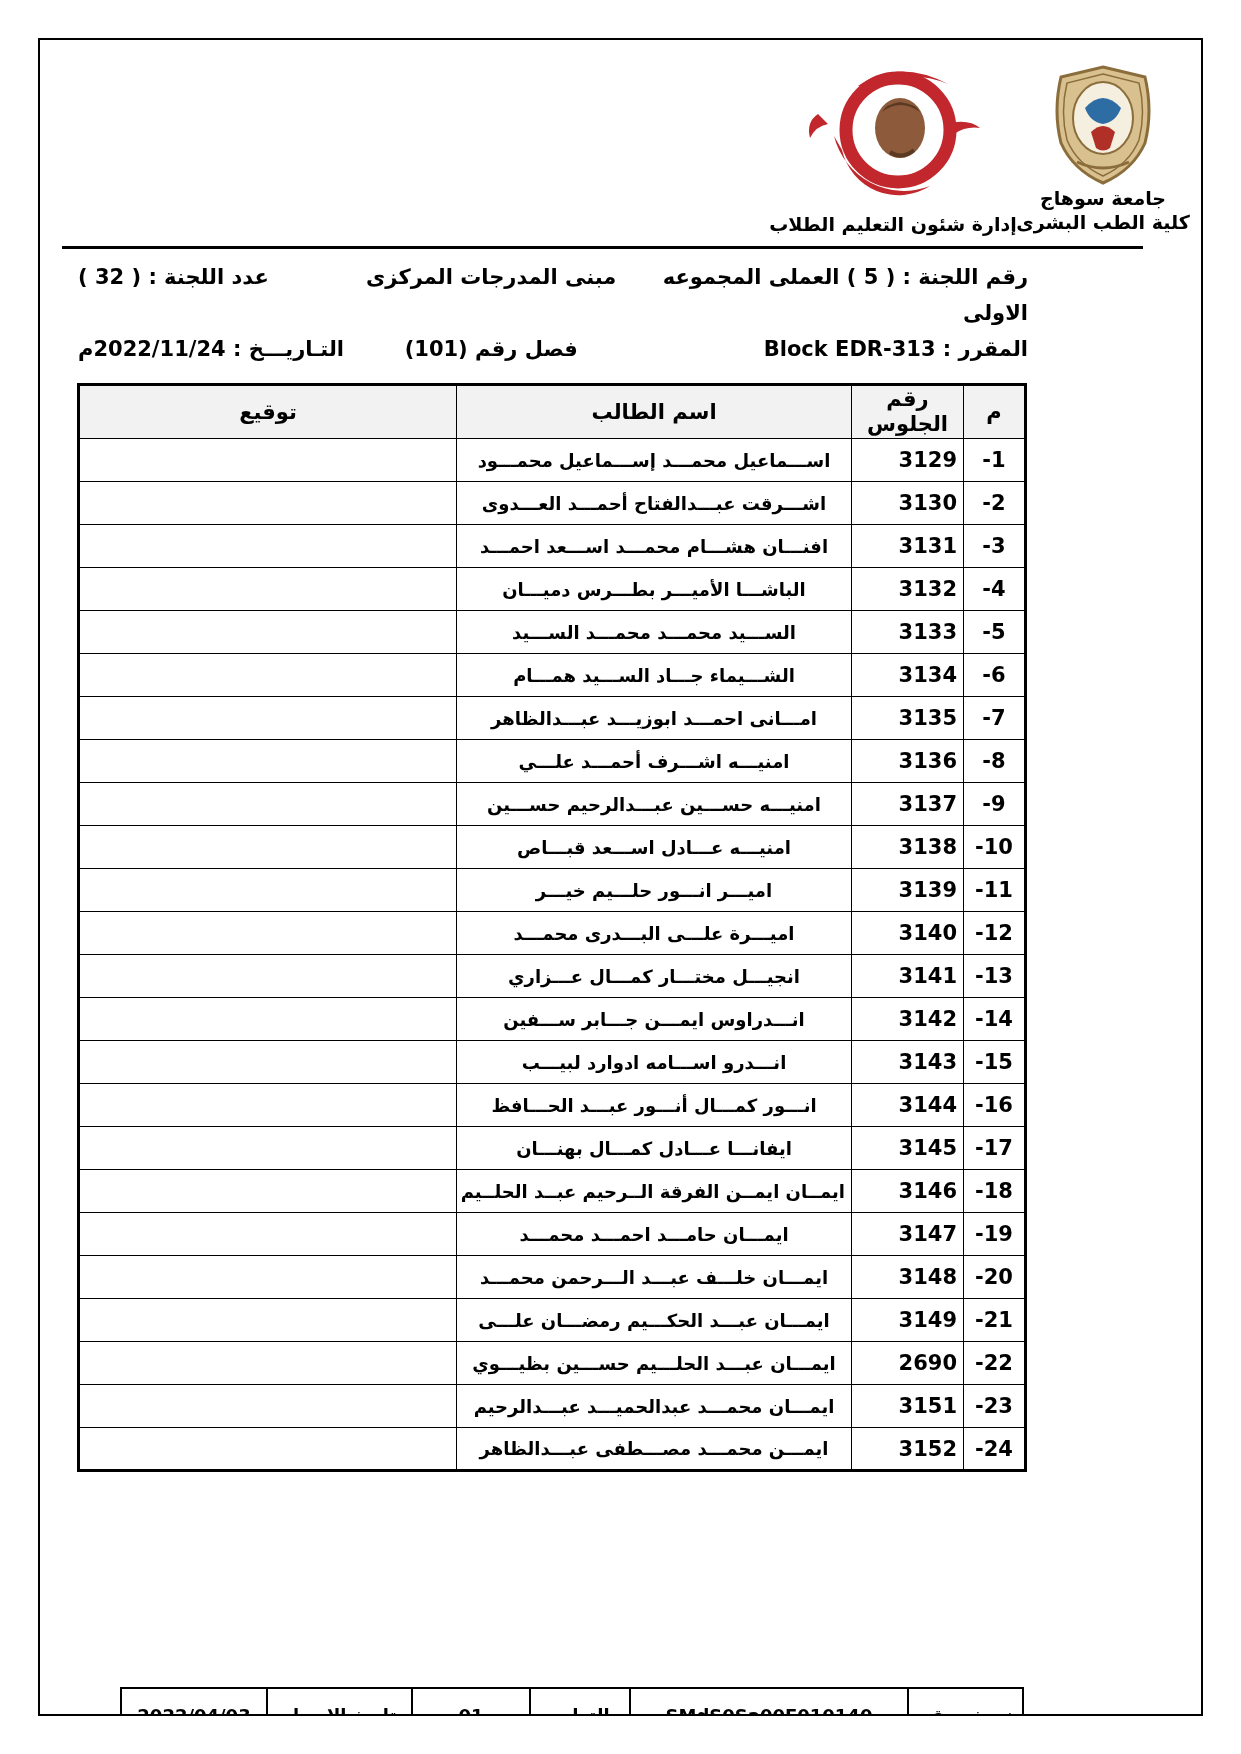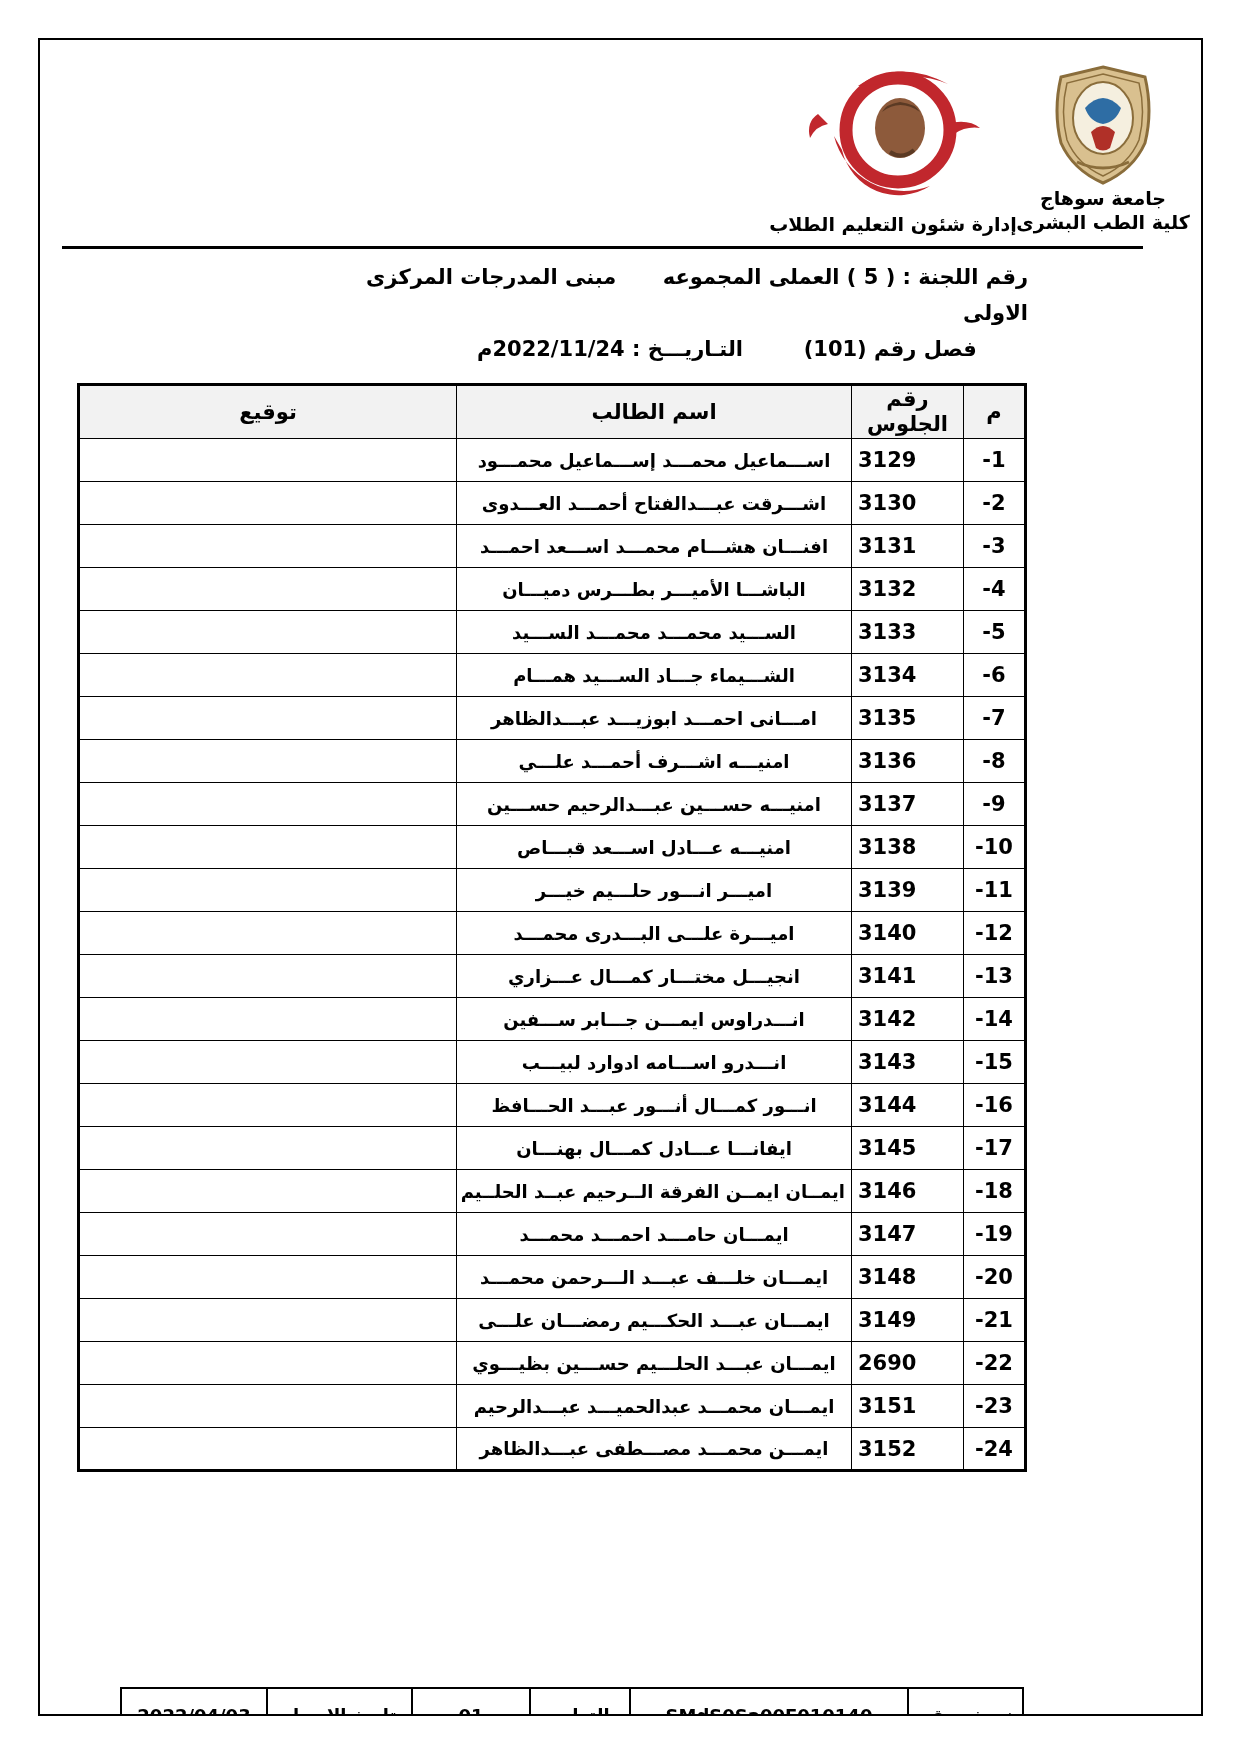--- a/index.html
+++ b/index.html
@@ -36,21 +36,21 @@
   table.students th, table.students td {
     border:1.5px solid #000; padding:0 6px; overflow:hidden;
   }
   table.students { border:3px solid #000; }
   table.students thead th {
     height:54px; background:#f2f2f2; font-weight:bold; font-size:21px;
     text-align:center; line-height:25px;
   }
   table.students tbody td { height:43px; }
   td.col-index { text-align:center; font-weight:bold; font-size:21px; }
-  td.col-seat  { text-align:left; font-weight:bold; font-size:21px; font-family:"DejaVu Sans", sans-serif; }
+  td.col-seat  { text-align:right; font-weight:bold; font-size:21px; font-family:"DejaVu Sans", sans-serif; }
   td.col-name  { text-align:center; font-weight:bold; font-size:18px; white-space:nowrap; }
   td.col-sign  {}
   
   table.footer {
     border-collapse:collapse; margin:215px 0 0 80px; table-layout:fixed;
   }
   table.footer td {
     border:2px solid #000; height:34px; text-align:center;
     font-weight:bold; font-size:18px; padding:16px 4px; overflow:hidden; white-space:nowrap;
   }
@@ -97,22 +97,24 @@
     </div>
 
   </div>
 
   <div class="divider"></div>
 
   <div class="info" dir="rtl">
     <div class="info-row">
       <div class="seg-r">رقم اللجنة : ( 5 ) العملى المجموعه الاولى</div>
       <div class="seg-c">مبنى المدرجات المركزى</div>
+      <div class="seg-l">عدد اللجنة : ( 32 )</div>
     </div>
     <div class="info-row">
+      <div class="seg-r">المقرر : Block EDR-313</div>
       <div class="seg-c">فصل رقم (101)</div>
       <div class="seg-l">التـاريـــخ : 2022/11/24م</div>
     </div>
   </div>
 
   <table class="students" dir="rtl">
     <colgroup>
       <col style="width:62px">
       <col style="width:112px">
       <col style="width:395px">

